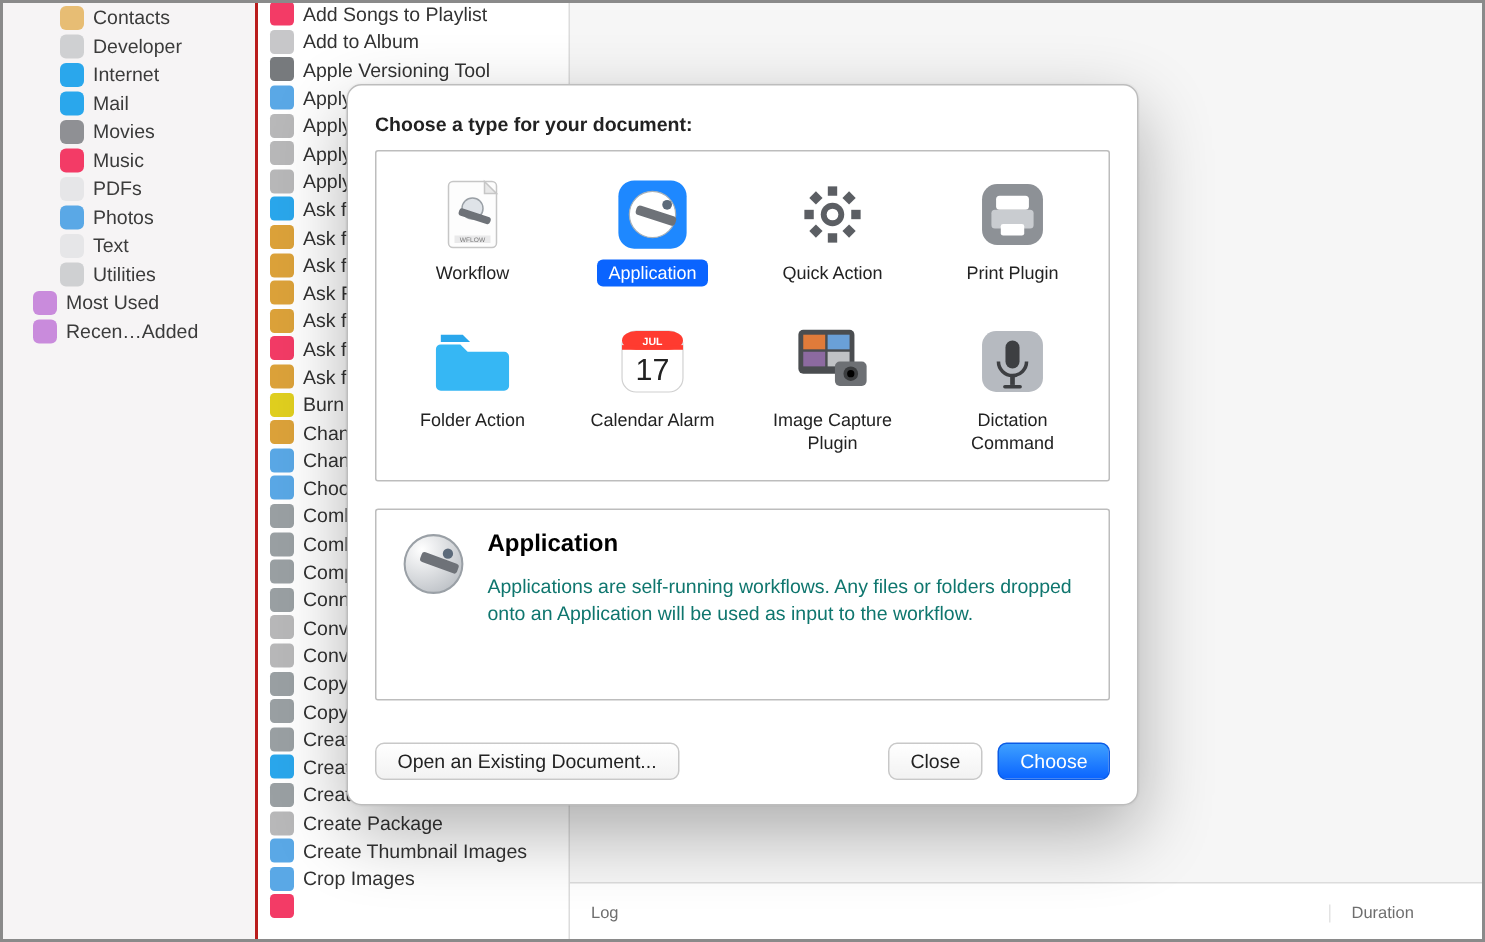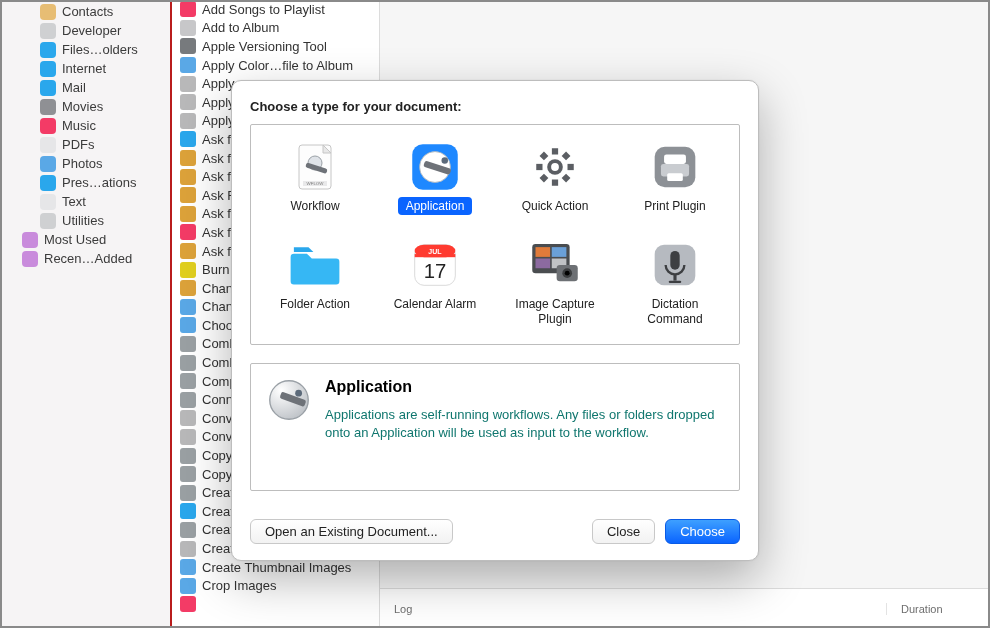--- a/index.html
+++ b/index.html
@@ -105,21 +105,21 @@
   .overlay {
     position: absolute;
     inset: 0;
     background: rgba(0,0,0,0);
     z-index: 10;
     display: flex;
     justify-content: center;
   }
   .sheet {
     position: absolute;
-    top: 80px;
+    top: 56px;
     width: 528px;
     background: #fff;
     border: 1px solid #bdbdbd;
     border-radius: 10px;
     box-shadow: 0 18px 48px rgba(0,0,0,.30), 0 0 0 1px rgba(0,0,0,.02);
     padding: 18px 18px 16px 18px;
   }
   .sheet-title {
     font-size: 13px; font-weight: 600; color: #222;
     margin-bottom: 10px;
@@ -203,24 +203,20 @@
         <div class="sb-item">
           <span class="sb-icon" style="background:#e7bd74"></span>
           <span class="sb-label">Contacts</span>
         </div>
         <div class="sb-item">
           <span class="sb-icon" style="background:#cfd0d2"></span>
           <span class="sb-label">Developer</span>
         </div>
         <div class="sb-item">
           <span class="sb-icon" style="background:#2aa7ec"></span>
-          <span class="sb-label">Files…olders</span>
-        </div>
-        <div class="sb-item">
-          <span class="sb-icon" style="background:#2aa7ec"></span>
           <span class="sb-label">Internet</span>
         </div>
         <div class="sb-item">
           <span class="sb-icon" style="background:#2aa7ec"></span>
           <span class="sb-label">Mail</span>
         </div>
         <div class="sb-item">
           <span class="sb-icon" style="background:#8f9094"></span>
           <span class="sb-label">Movies</span>
         </div>
@@ -228,24 +224,20 @@
           <span class="sb-icon" style="background:#f33b66"></span>
           <span class="sb-label">Music</span>
         </div>
         <div class="sb-item">
           <span class="sb-icon" style="background:#e6e6e8"></span>
           <span class="sb-label">PDFs</span>
         </div>
         <div class="sb-item">
           <span class="sb-icon" style="background:#5aa8e6"></span>
           <span class="sb-label">Photos</span>
-        </div>
-        <div class="sb-item">
-          <span class="sb-icon" style="background:#2aa7ec"></span>
-          <span class="sb-label">Pres…ations</span>
         </div>
         <div class="sb-item">
           <span class="sb-icon" style="background:#e6e6e8"></span>
           <span class="sb-label">Text</span>
         </div>
         <div class="sb-item">
           <span class="sb-icon" style="background:#cfd0d2"></span>
           <span class="sb-label">Utilities</span>
         </div>
       </div>

